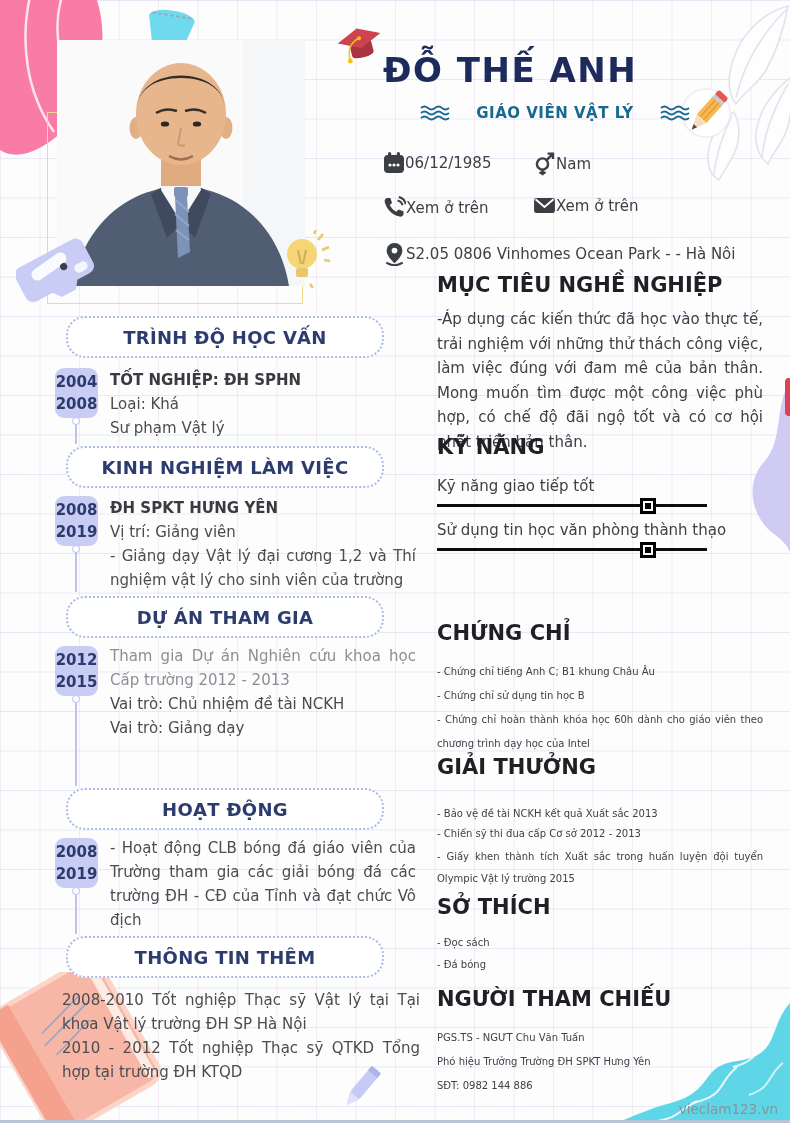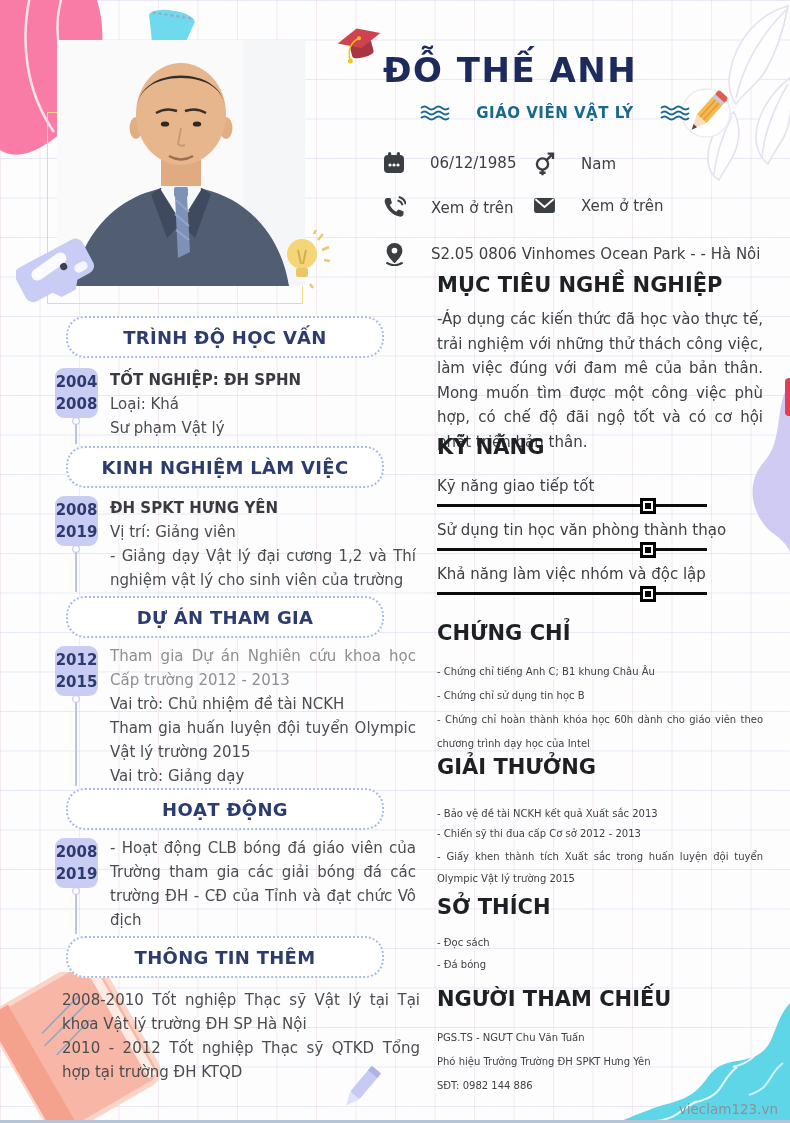--- a/index.html
+++ b/index.html
@@ -8,21 +8,21 @@
     background-color:#fdfdfe;
     background-image:
       linear-gradient(to right, rgba(214,166,196,.22) 1px, transparent 1px),
       linear-gradient(to bottom, rgba(158,158,216,.22) 1px, transparent 1px);
     background-size:39.5px 39.5px;}
   .abs{position:absolute;}
   
   .cv-name{left:383px;top:50px;font-size:34px;font-weight:bold;color:#1d2a5c;letter-spacing:1.5px;}
   .job-row{left:405px;top:104px;width:300px;display:flex;align-items:center;justify-content:center;gap:26px;}
   .job-title{font-size:15px;font-weight:bold;color:#19688e;letter-spacing:.5px;white-space:nowrap;}
-  .info-row{display:flex;align-items:center;gap:25px;font-size:15px;color:#3d3f43;}
+  .info-row{display:flex;align-items:center;gap:0;font-size:15px;color:#3d3f43;}
   .info-row svg{flex:0 0 auto;}
   
   .rsec{left:437px;width:326px;}
   .rh{font-size:21px;font-weight:bold;color:#1f2024;line-height:26px;}
   .rtext{font-size:15px;color:#3f4044;line-height:24.5px;text-align:justify;margin-top:9px;}
   .rline{font-size:10px;color:#3f4044;line-height:24px;}
   .rline.just{text-align:justify;}
   .skill{margin-top:0;}
   .skill-label{font-size:15px;color:#3f4044;line-height:20px;margin-bottom:8px;}
   .track{position:relative;width:270px;height:3px;background:#0c0c0c;margin-bottom:13px;}
@@ -252,26 +252,20 @@
       <div class="track">
         <div class="handle" style="left: calc(78% - 8px);"></div>
       </div>
     </div>
     <div class="skill">
       <div class="skill-label">Sử dụng tin học văn phòng thành thạo</div>
       <div class="track">
         <div class="handle" style="left: calc(78% - 8px);"></div>
       </div>
     </div>
-    <div class="skill">
-      <div class="skill-label">Khả năng làm việc nhóm và độc lập</div>
-      <div class="track">
-        <div class="handle" style="left: calc(78% - 8px);"></div>
-      </div>
-    </div>
   </div>
 
   <div class="abs rsec" style="top:620px;">
     <div class="rh" style="margin-bottom:14px;">CHỨNG CHỈ</div>
     <div class="rline">- Chứng chỉ tiếng Anh C; B1 khung Châu Âu</div>
     <div class="rline">- Chứng chỉ sử dụng tin học B</div>
     <div class="rline just">- Chứng chỉ hoàn thành khóa học 60h dành cho giáo viên theo chương trình dạy học của Intel</div>
   </div>
 
   <div class="abs rsec" style="top:754px;">
@@ -320,21 +314,20 @@
 
   <div class="abs lhbox" style="top:596px;">DỰ ÁN THAM GIA</div>
   <div class="abs badge" style="top:646px;">
     <div>2012</div>
     <div>2015</div>
   </div>
   <div class="abs connector" style="top:702px;height:84px;"></div>
   <div class="abs lcontent" style="top:644px;">
     <div class="muted just">Tham gia Dự án Nghiên cứu khoa học Cấp trường 2012 - 2013</div>
     <div>Vai trò: Chủ nhiệm đề tài NCKH</div>
-    <div class="just">Tham gia huấn luyện đội tuyển Olympic Vật lý trường 2015</div>
     <div>Vai trò: Giảng dạy</div>
   </div>
 
   <div class="abs lhbox" style="top:788px;">HOẠT ĐỘNG</div>
   <div class="abs badge" style="top:838px;">
     <div>2008</div>
     <div>2019</div>
   </div>
   <div class="abs connector" style="top:894px;height:40px;"></div>
   <div class="abs lcontent just" style="top:836px;">- Hoạt động CLB bóng đá giáo viên của Trường  tham gia các giải bóng đá các trường ĐH - CĐ của Tỉnh và đạt chức Vô địch</div>

